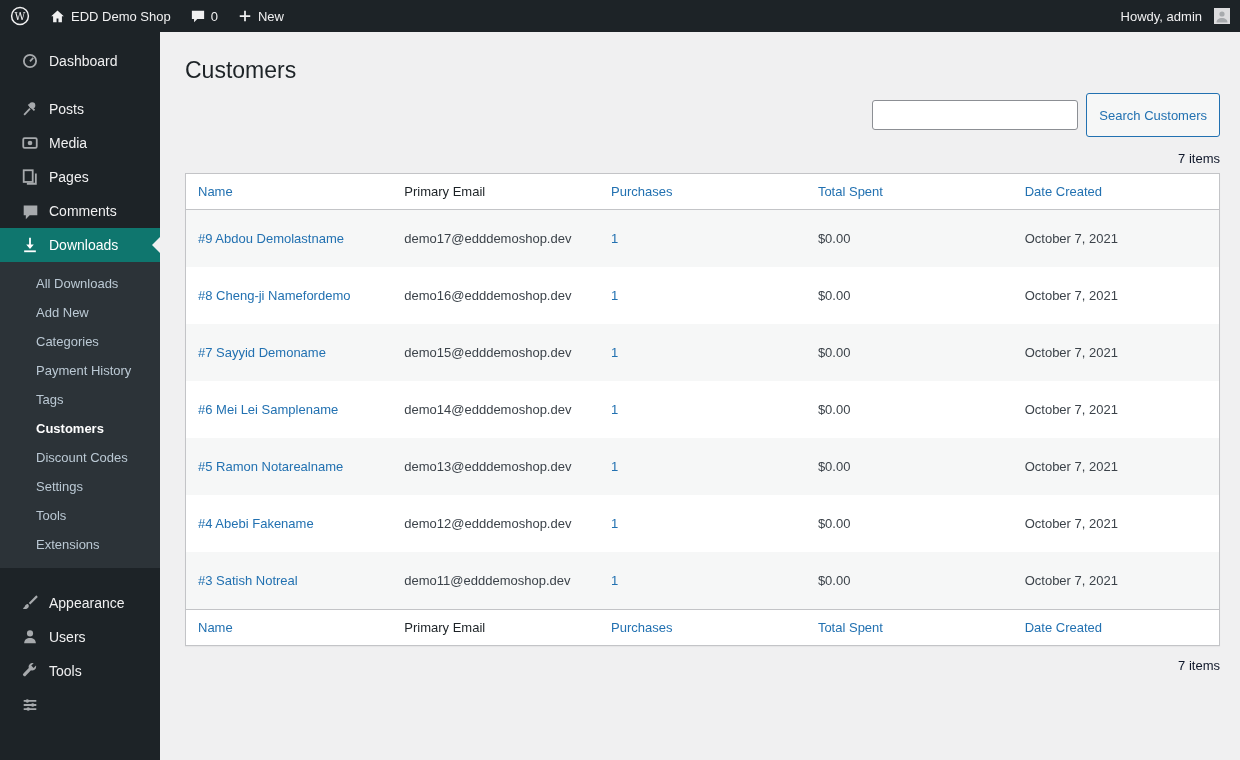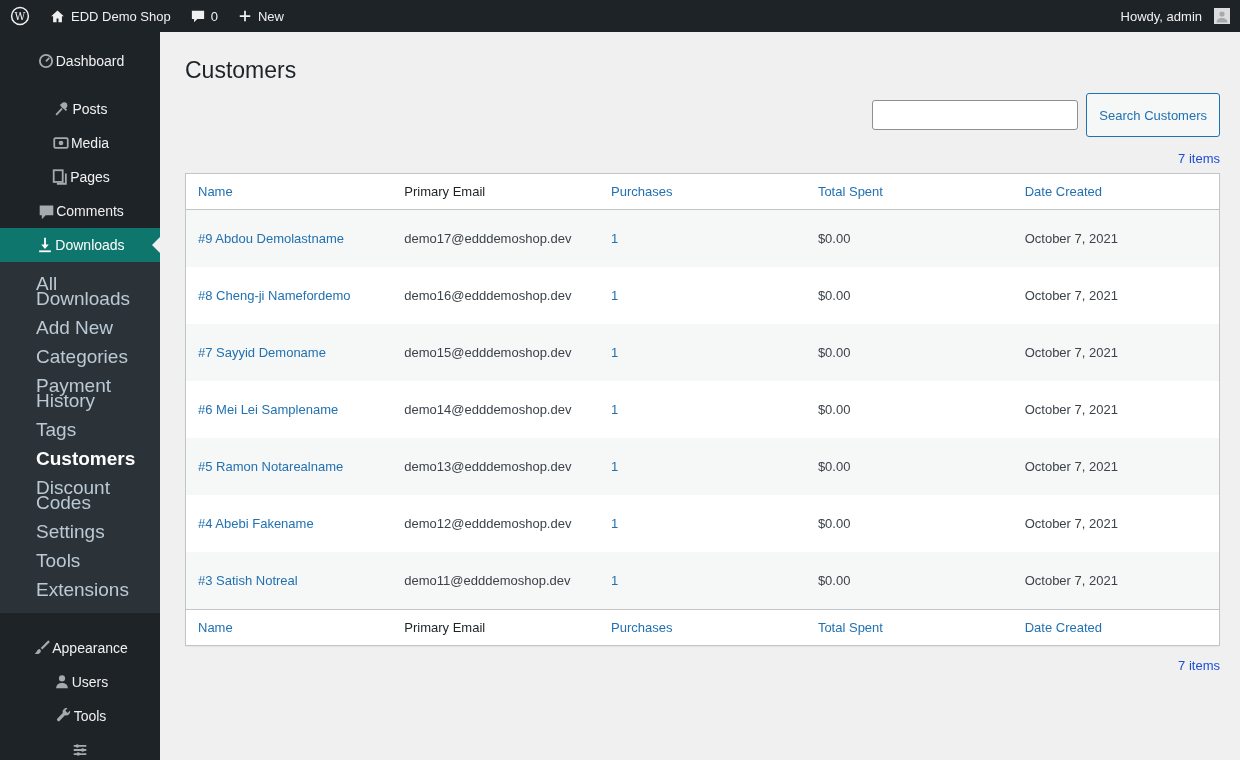--- a/index.html
+++ b/index.html
@@ -22,54 +22,54 @@
   }
   .ab-item svg { display:block; }
   .ab-avatar { width:16px; height:16px; margin-left:6px; }
 
   
   .sidebar {
     position:fixed; top:32px; left:0; bottom:0; width:160px;
     background:#1d2327; padding-top:12px; overflow:hidden; z-index:40;
   }
   .menu-item {
-    display:flex; align-items:center; gap:0; padding:0 12px;
-    height:34px; font-size:14px; color:#f0f0f1; cursor:pointer; position:relative;justify-content:center;
+    display:flex; align-items:center; gap:9px; padding:0 20px;
+    height:34px; font-size:14px; color:#f0f0f1; cursor:pointer; position:relative;
   }
   .menu-icon { width:20px; height:20px; display:flex; align-items:center; justify-content:center; color:#a7aaad; flex:none; }
   .menu-item.active { background:#0f766e; color:#fff; }
   .menu-item.active .menu-icon { color:#fff; }
   .menu-item.active::after {
     content:""; position:absolute; right:0; top:50%; transform:translateY(-50%);
     border:8px solid transparent; border-right-color:#f0f0f1;
   }
   .menu-sep { height:14px; }
   .menu-sep-lg { height:18px; }
   .submenu { background:#2c3338; padding:7px 0 9px; }
   .submenu-item {
     display:block; padding:7px 12px 7px 36px; line-height:15px;
-    font-size:19px; color:#bbc9d4; cursor:pointer;
+    font-size:13px; color:#bbc9d4; cursor:pointer;
   }
   .submenu-item.current { color:#fff; font-weight:700; }
 
   
   .main { margin:32px 0 0 160px; padding:20px 20px 0 25px; }
   h1.page-title { font-size:23px; font-weight:400; color:#1d2327; padding:4px 0 4px; line-height:29px; }
   .search-row { display:flex; justify-content:flex-end; align-items:center; margin-top:4px; }
   .search-input {
     width:206px; height:30px; border:1px solid #8c8f94; border-radius:3px;
     background:#fff; padding:0 8px; font-size:14px; margin-right:8px;
     font-family:"Liberation Sans","DejaVu Sans",sans-serif; color:#2c3338;
   }
   .button-secondary {
     height:44px; padding:0 12px; border:1px solid #2271b1; border-radius:3px;
     background:#f6f7f7; color:#2271b1; font-size:13px; cursor:pointer;
     font-family:"Liberation Sans","DejaVu Sans",sans-serif;
   }
-  .items-count { text-align:right; color:#1d4ed8; font-size:13px; margin:14px 0 7px; }
+  .items-count { text-align:right; color:#0f172a; font-size:13px; margin:14px 0 7px; }
   .items-count.bottom { margin:12px 0 0; }
 
   table.list-table {
     width:100%; border-collapse:collapse; background:#fff;
     border:1px solid #c3c4c7; box-shadow:0 1px 1px rgba(0,0,0,.04);
   }
   table.list-table th, table.list-table td {
     text-align:left; font-size:13px; vertical-align:middle; width:20%;
   }
   thead th { padding:10px 12px; border-bottom:1px solid #c3c4c7; font-weight:400; }

